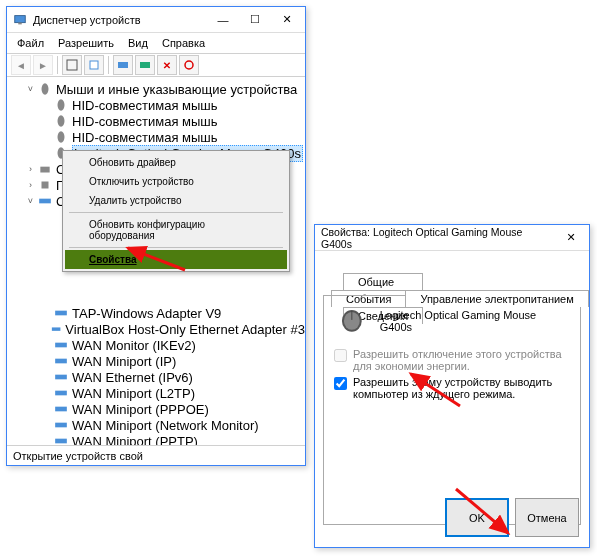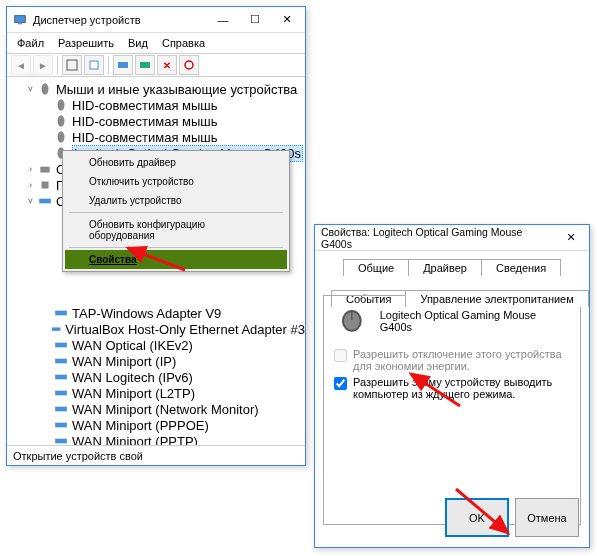--- a/index.html
+++ b/index.html
@@ -30,21 +30,21 @@
 
 .ctxmenu { position:absolute; background:#f0f0f0; border:1px solid #999; box-shadow:2px 2px 4px rgba(0,0,0,.25); padding:2px; z-index:5; }
 .ctxitem { padding:4px 40px 4px 24px; font-size:10px; }
 .ctxitem.hl { background:#4d7c0f;text-decoration:underline; }
 .ctxsep { height:1px; background:#c0c0c0; margin:2px 4px; }
 
 .statusbar { height:20px; border-top:1px solid #d0d0d0; display:flex; align-items:center; padding:0 6px; font-size:11px; }
 
 .tabstrip { display:flex; align-items:flex-end; height:44px; padding:6px 8px 0; position:relative; }
 .tabrow { position:absolute; display:flex; gap:0; }
-.tabrow.r0 { top:8px; left:28px; }
+.tabrow.r0 { top:22px; left:28px;flex-direction:column; }
 .tabrow.r1 { top:39px; left:16px; }
 .tab { border:1px solid #aaa; border-bottom:none; background:#fff; padding:2px 14px; font-size:11px; margin-right:-1px; }
 .tab.active { background:#fff; position:relative; z-index:2;text-align:center; }
 .tabpanel { border:1px solid #aaa; margin:0 8px 8px; padding:12px 10px 10px; height:calc(100% - 92px); position:relative; }
 
 .devrow { display:flex; align-items:center; gap:10px; margin-bottom:14px; }
 .devimg { width:36px; height:26px; }
 .chkrow { display:flex; align-items:flex-start; gap:6px; margin:4px 0; font-size:11px; }
 .chkrow input { margin:1px 0 0 0; }
 .chkrow.dis { color:#888; }
@@ -205,66 +205,66 @@
         </span>
         <span class="lbl">VirtualBox Host-Only Ethernet Adapter #3</span>
       </div>
     <div class="node ind2">
         <span class="exp"></span>
         <span class="nicon">
           <svg viewBox="0 0 12 12">
             <rect x="1" y="4" width="10" height="4" fill="#4a90d9"></rect>
           </svg>
         </span>
-        <span class="lbl">WAN Optical (IKEv2)</span>
+        <span class="lbl">WAN Monitor (IKEv2)</span>
       </div>
     <div class="node ind2">
         <span class="exp"></span>
         <span class="nicon">
           <svg viewBox="0 0 12 12">
             <rect x="1" y="4" width="10" height="4" fill="#4a90d9"></rect>
           </svg>
         </span>
         <span class="lbl">WAN Miniport (IP)</span>
       </div>
     <div class="node ind2">
         <span class="exp"></span>
         <span class="nicon">
           <svg viewBox="0 0 12 12">
             <rect x="1" y="4" width="10" height="4" fill="#4a90d9"></rect>
           </svg>
         </span>
-        <span class="lbl">WAN Logitech (IPv6)</span>
+        <span class="lbl">WAN Ethernet (IPv6)</span>
       </div>
     <div class="node ind2">
         <span class="exp"></span>
         <span class="nicon">
           <svg viewBox="0 0 12 12">
             <rect x="1" y="4" width="10" height="4" fill="#4a90d9"></rect>
           </svg>
         </span>
         <span class="lbl">WAN Miniport (L2TP)</span>
       </div>
     <div class="node ind2">
         <span class="exp"></span>
         <span class="nicon">
           <svg viewBox="0 0 12 12">
             <rect x="1" y="4" width="10" height="4" fill="#4a90d9"></rect>
           </svg>
         </span>
+        <span class="lbl">WAN Miniport (PPPOE)</span>
+      </div>
+    <div class="node ind2">
+        <span class="exp"></span>
+        <span class="nicon">
+          <svg viewBox="0 0 12 12">
+            <rect x="1" y="4" width="10" height="4" fill="#4a90d9"></rect>
+          </svg>
+        </span>
         <span class="lbl">WAN Miniport (Network Monitor)</span>
-      </div>
-    <div class="node ind2">
-        <span class="exp"></span>
-        <span class="nicon">
-          <svg viewBox="0 0 12 12">
-            <rect x="1" y="4" width="10" height="4" fill="#4a90d9"></rect>
-          </svg>
-        </span>
-        <span class="lbl">WAN Miniport (PPPOE)</span>
       </div>
     <div class="node ind2">
         <span class="exp"></span>
         <span class="nicon">
           <svg viewBox="0 0 12 12">
             <rect x="1" y="4" width="10" height="4" fill="#4a90d9"></rect>
           </svg>
         </span>
         <span class="lbl">WAN Miniport (PPTP)</span>
       </div>

